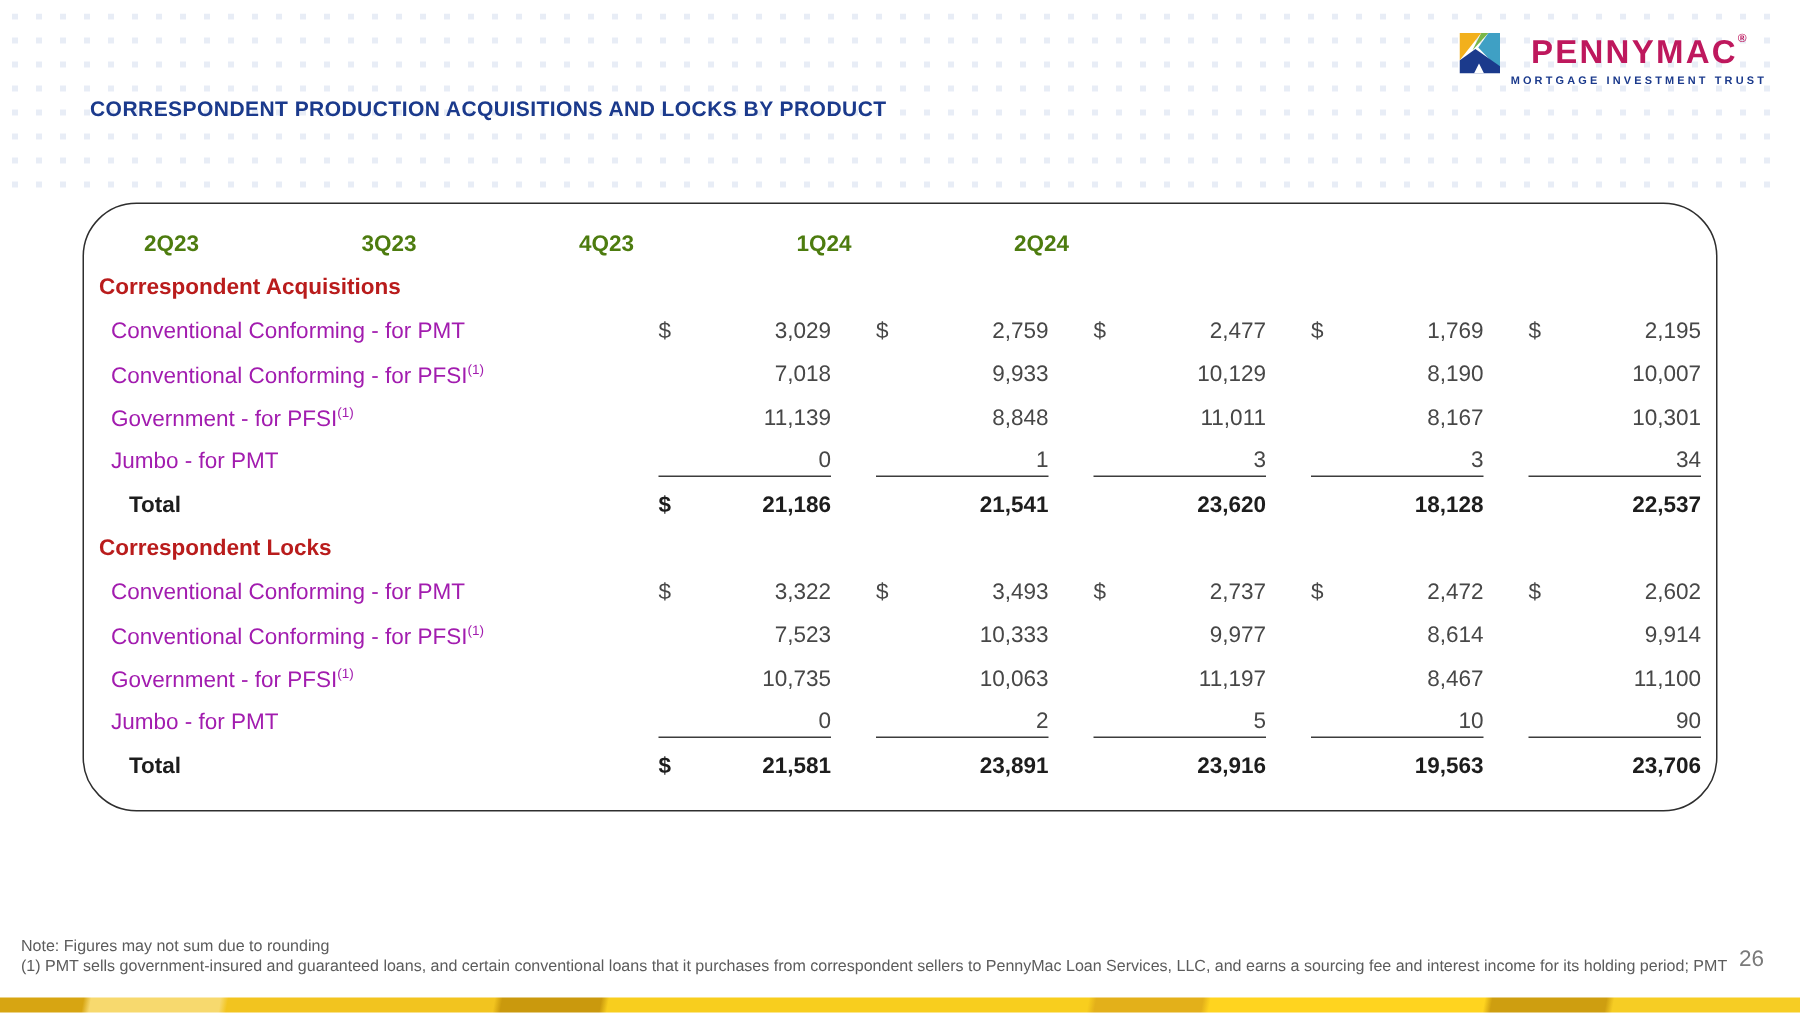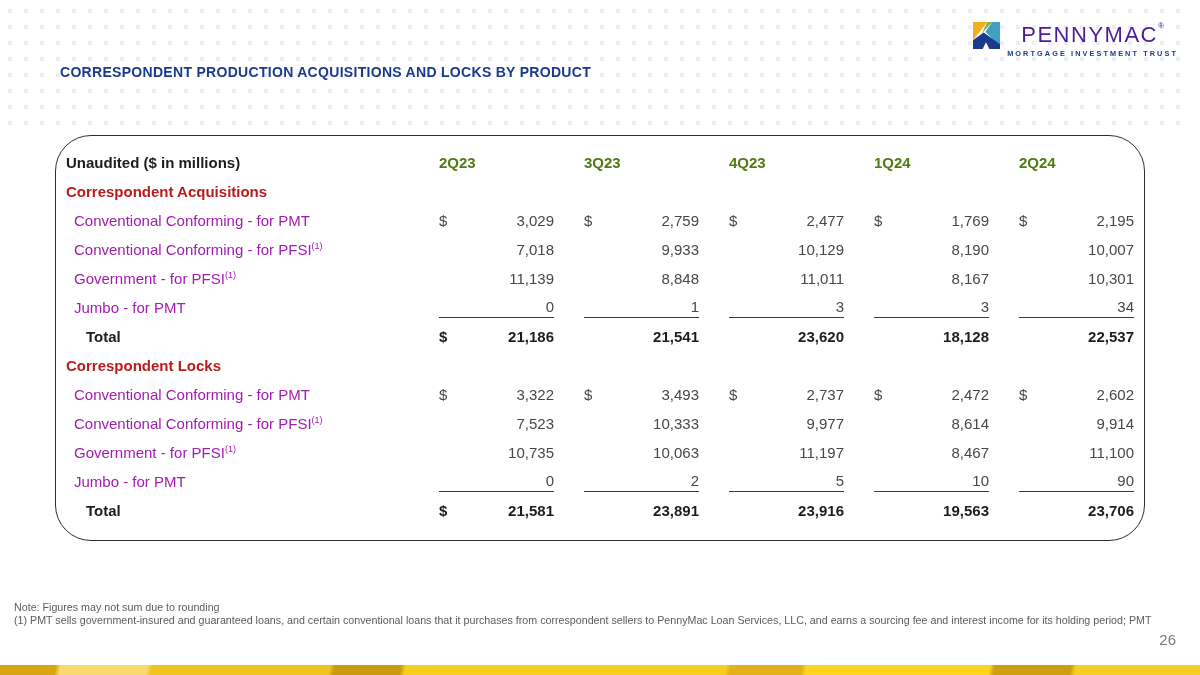--- a/index.html
+++ b/index.html
@@ -10,21 +10,21 @@
   }
   
   .dots {
     position:absolute; left:8px; top:9px; width:1184px; height:126px;
     background-image: conic-gradient(from 0deg at 4px 4px, rgba(0,0,0,0) 0deg 270deg, #e8edf6 270deg 360deg);
     background-size:16px 16px;
   }
   
   .logo { position:absolute; top:22px; right:22px; display:flex; align-items:flex-start; gap:7px; }
   .logo-text-col { display:flex; flex-direction:column; align-items:center; }
-  .logo-name { font-size:22px; font-weight:400; color:#4c1d95; letter-spacing:1.5px; line-height:1;text-align:center; }
+  .logo-name { font-size:22px; font-weight:700; color:#be185d; letter-spacing:1.5px; line-height:1;text-align:center; }
   .logo-name sup { font-size:8px; vertical-align:14px; letter-spacing:0; }
   .logo-sub { font-size:7.3px; font-weight:700; color:#1b3a8c; letter-spacing:2.1px; margin-top:3px; }
   
   .title {
     position:absolute; left:60px; top:64px;
     font-size:14px; font-weight:700; color:#1b3a8c; letter-spacing:0.3px;
   }
   
   .card {
     position:absolute; left:55px; top:135px; width:1090px; height:406px;
@@ -40,21 +40,21 @@
   .lbl sup { font-size:9px; vertical-align:6px; }
   .qhead { width:145px; padding-left:30px; }
   .qhead .qh { display:block; width:115px; text-align:left; font-weight:700; color:#4d7c0f; }
   .qgroup { width:145px; padding-left:30px; }
   .grp { width:115px; display:flex; align-items:baseline; line-height:20px; }
   .grp.uline { border-bottom:1.4px solid #3c3c3c; }
   .dollar { width:22px; text-align:left; }
   .val { flex:1; text-align:right; }
   .row.total-row .val, .row.total-row .dollar { font-weight:700; color:#1d1d1d; }
   
-  .footnotes { position:absolute; left:14px; top:601px; font-size:10.7px; color:#5c5c5c; line-height:1.23; }
+  .footnotes { position:absolute; left:14px; top:625px; font-size:10.7px; color:#5c5c5c; line-height:1.23; }
   .fn-indent { padding-left:15px; }
   .page-num { position:absolute; right:24px; top:631px; font-size:15px; color:#7a7a7a; }
   
   .gold-bar {
     position:absolute; left:0; bottom:0; width:1200px; height:10px;
     background:linear-gradient(100deg,
       #d7a512 0px, #d7a512 55px,
       #f7d96e 60px, #f7d96e 145px,
       #f2c41f 150px, #f2c41f 325px,
       #ca990d 330px, #ca990d 395px,
@@ -84,21 +84,20 @@
     <span class="logo-name"><span>PENNYMAC</span><sup>®</sup></span>
     <span class="logo-sub">MORTGAGE INVESTMENT TRUST</span>
   </span>
 </div>
 
 <h1 class="title">CORRESPONDENT PRODUCTION ACQUISITIONS AND LOCKS BY PRODUCT</h1>
 
 <div class="card">
   <div id="table-root">
       <div class="row">
-        <div class="lbl hdr">Unaudited ($ in millions)</div>
         <div class="qhead">
           <span class="qh">2Q23</span>
         </div>
         <div class="qhead">
           <span class="qh">3Q23</span>
         </div>
         <div class="qhead">
           <span class="qh">4Q23</span>
         </div>
         <div class="qhead">

